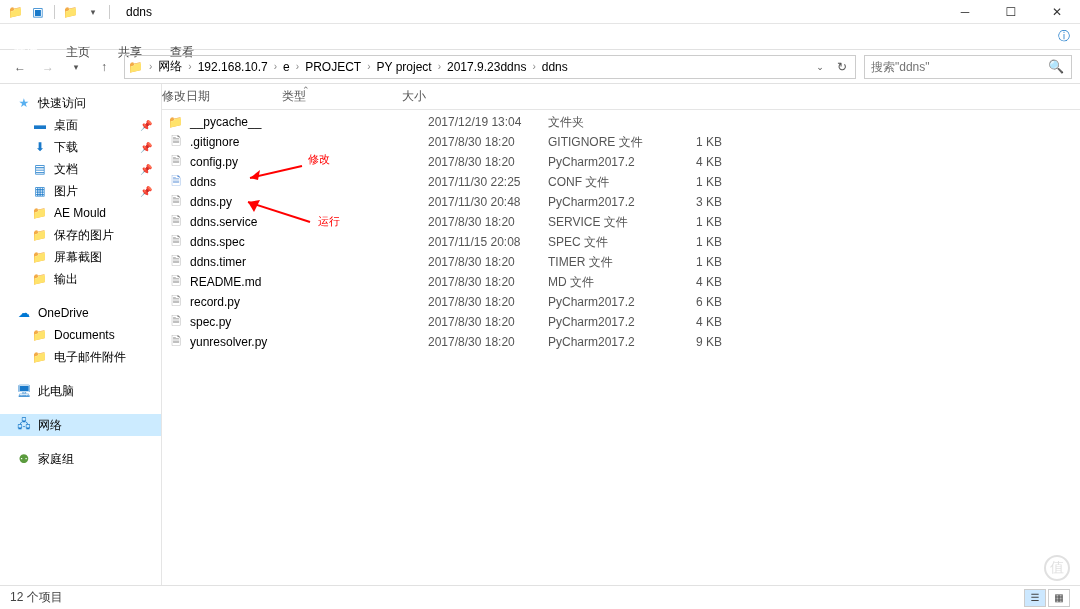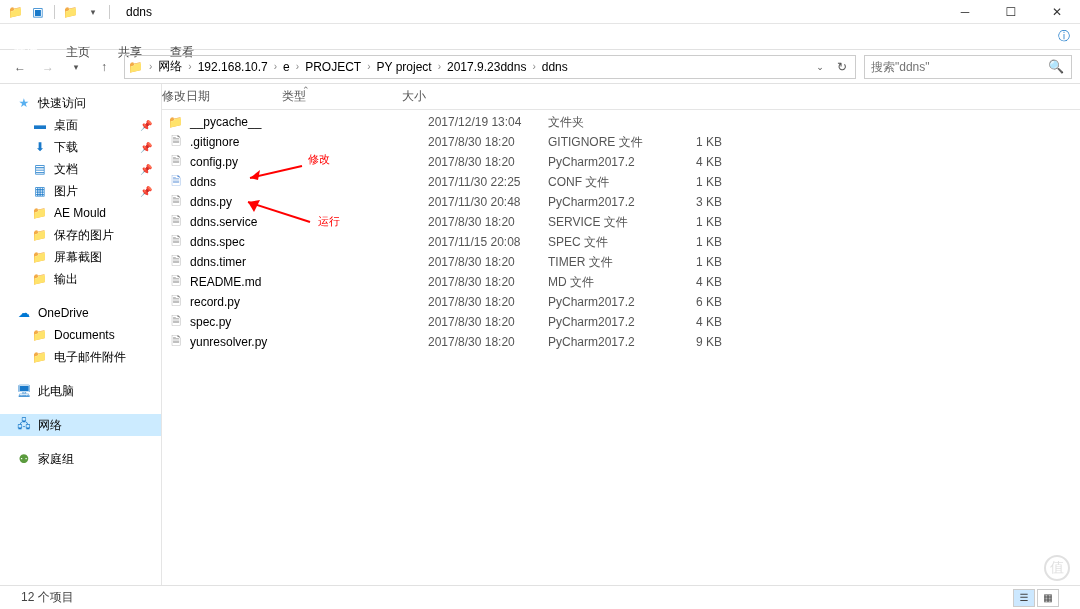--- a/index.html
+++ b/index.html
@@ -60,21 +60,21 @@
     .ficon { width: 16px; height: 16px; display: inline-flex; align-items: center; justify-content: center; font-size: 12px; }
     .fdate { width: 120px; color: #555; }
     .ftype { width: 120px; color: #555; }
     .fsize { width: 80px; text-align: right; padding-right: 26px; color: #555; }
 
     
     .annotation { position: absolute; color: #ff0000; font-size: 11px; pointer-events: none; }
     .arrow-svg { position: absolute; pointer-events: none; }
 
     
-    .status-bar { height: 24px; border-top: 1px solid #e1e1e1; display: flex; align-items: center; padding: 0 21px; font-size: 12px; color: #444; }
+    .status-bar { height: 24px; border-top: 1px solid #e1e1e1; display: flex; align-items: center; padding: 0 10px; font-size: 12px; color: #444; }
     .status-right { margin-left: auto; display: flex; gap: 2px; }
     .view-btn { width: 22px; height: 18px; border: 1px solid #ccc; display: flex; align-items: center; justify-content: center; font-size: 10px; }
     .view-btn.active { background: #cce8ff; }
 
     
     .watermark { position: absolute; right: 10px; bottom: 28px; font-size: 20px; color: #cccccc; opacity: 0.6; font-weight: 500; display: flex; align-items: center; gap: 6px; }
     .wm-circle { width: 26px; height: 26px; border-radius: 50%; border: 2px solid #ccc; display: flex; align-items: center; justify-content: center; font-size: 14px; }
   </style>
 </head>
 <body>

